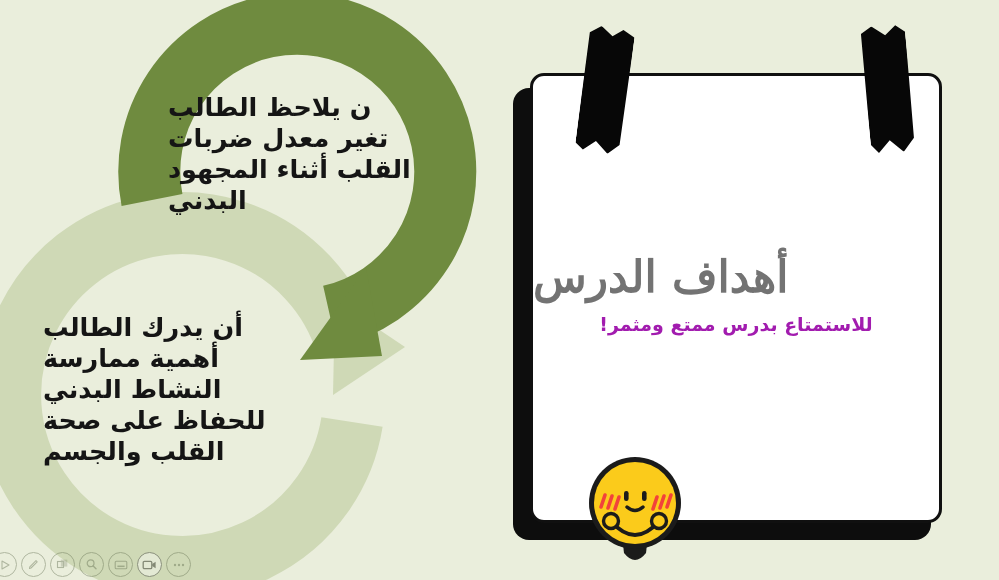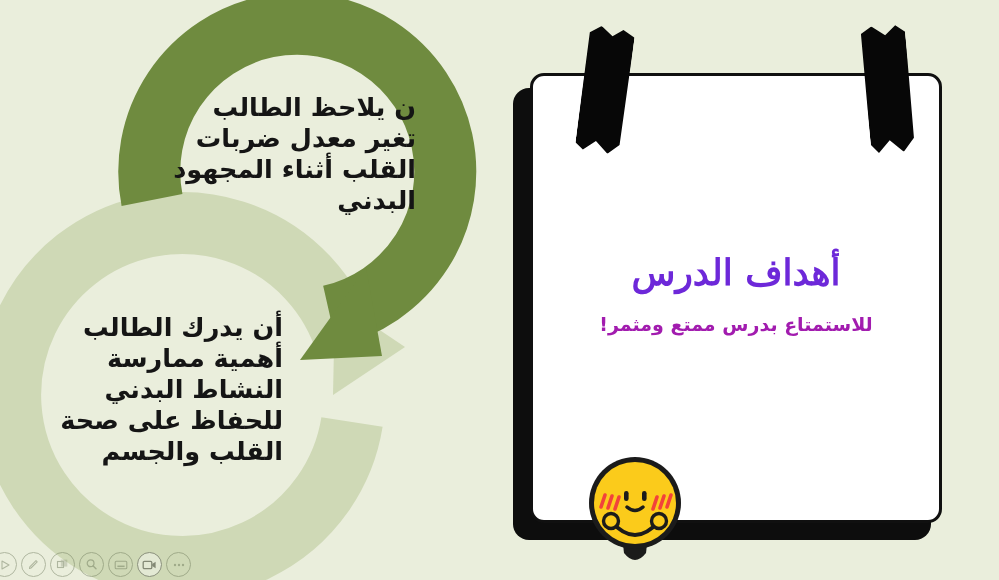--- a/index.html
+++ b/index.html
@@ -25,21 +25,21 @@
     height: 580px;
   }
   #cycle-diagram svg {
     position: absolute;
     left: 0;
     top: 0;
   }
 
   .goal-text {
     position: absolute;
-    text-align: right;
+    text-align: left;
     direction: rtl;
     unicode-bidi: bidi-override;
     color: #151515;
     font-weight: bold;
     font-family: "DejaVu Sans", "Liberation Sans", sans-serif;
     line-height: 1.22;
     white-space: pre-line;
   }
   #goal-text-1 {
     left: 168px;
@@ -80,26 +80,26 @@
     background: #ffffff;
     border: 3px solid #101010;
     border-radius: 14px;
     box-sizing: border-box;
   }
   #notepad-title {
     position: absolute;
     left: 0;
     right: 0;
     top: 175px;
-    text-align: center;
+    text-align: left;
     direction: rtl;
     unicode-bidi: bidi-override;
-    color: #6d28d9;
+    color: #737373;
     font-weight: bold;
-    font-size: 36px;
+    font-size: 44px;
     font-family: "DejaVu Serif", "Liberation Serif", serif;
     letter-spacing: 0.5px;
   }
   #notepad-subtitle {
     position: absolute;
     left: 0;
     right: 0;
     top: 237px;
     text-align: center;
     direction: rtl;

